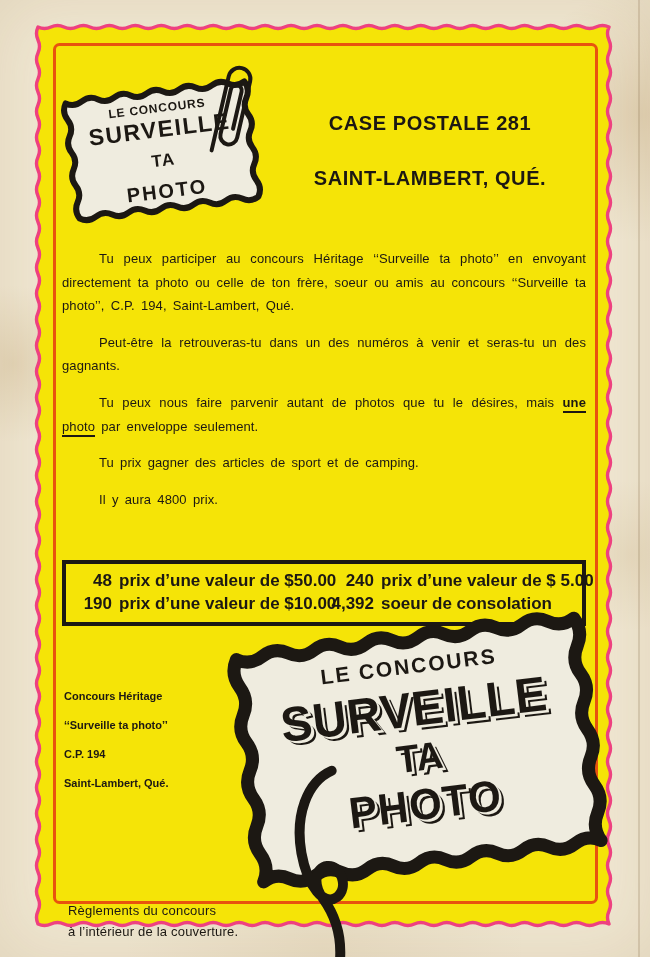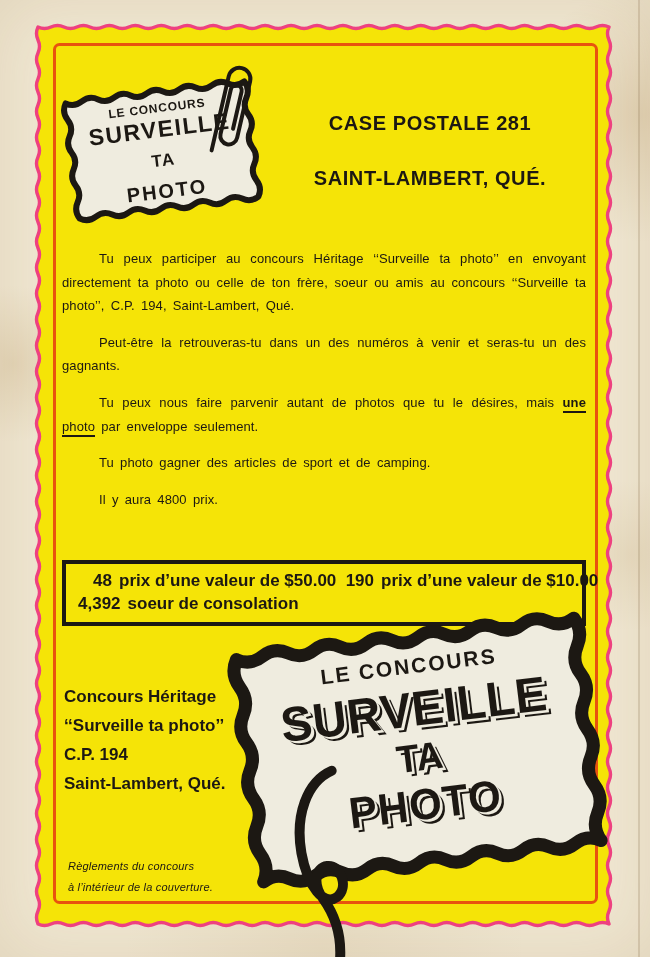--- a/index.html
+++ b/index.html
@@ -61,24 +61,24 @@
   .u{border-bottom:2.5px solid var(--ink);padding-bottom:1px;}
 
   .prize-box{position:absolute;left:62px;top:560px;width:524px;box-sizing:border-box;z-index:2;
     border:4px solid var(--ink);padding:5px 18px 7px 12px;
     display:grid;grid-template-columns:252px 1fr;color:var(--ink);}
   .prize-cell{font-size:17px;font-weight:bold;line-height:23px;white-space:nowrap;}
   .prize-cell .num{display:inline-block;min-width:34px;text-align:right;margin-right:7px;}
   .prize-cell:nth-child(2n) .num{min-width:44px;}
 
   .sender{position:absolute;left:64px;top:682px;color:var(--ink);z-index:2;
-    font-size:17px;font-weight:bold;line-height:29px;}
+    font-size:11px;font-weight:bold;line-height:29px;}
 
-  .fine-print{position:absolute;left:68px;top:856px;color:var(--ink);z-index:2;
-    font-size:11px;line-height:21px;letter-spacing:.2px;font-style:italic;}
+  .fine-print{position:absolute;left:68px;top:900px;color:var(--ink);z-index:2;
+    font-size:13px;line-height:21px;letter-spacing:.2px;}
 </style>
 </head>
 <body>
 
 <div class="page">
 
   <svg class="border-svg" width="650" height="957" viewBox="0 0 650 957" aria-hidden="true">
     <path class="yellow-plate" d="M 38 27 q 6.488636363636363 3 12.977272727272727 0 q 6.488636363636363 -3 12.977272727272727 0 q 6.488636363636363 3 12.977272727272727 0 q 6.488636363636363 -3 12.977272727272727 0 q 6.488636363636363 3 12.977272727272727 0 q 6.488636363636363 -3 12.977272727272727 0 q 6.488636363636363 3 12.977272727272727 0 q 6.488636363636363 -3 12.977272727272727 0 q 6.488636363636363 3 12.977272727272727 0 q 6.488636363636363 -3 12.977272727272727 0 q 6.488636363636363 3 12.977272727272727 0 q 6.488636363636363 -3 12.977272727272727 0 q 6.488636363636363 3 12.977272727272727 0 q 6.488636363636363 -3 12.977272727272727 0 q 6.488636363636363 3 12.977272727272727 0 q 6.488636363636363 -3 12.977272727272727 0 q 6.488636363636363 3 12.977272727272727 0 q 6.488636363636363 -3 12.977272727272727 0 q 6.488636363636363 3 12.977272727272727 0 q 6.488636363636363 -3 12.977272727272727 0 q 6.488636363636363 3 12.977272727272727 0 q 6.488636363636363 -3 12.977272727272727 0 q 6.488636363636363 3 12.977272727272727 0 q 6.488636363636363 -3 12.977272727272727 0 q 6.488636363636363 3 12.977272727272727 0 q 6.488636363636363 -3 12.977272727272727 0 q 6.488636363636363 3 12.977272727272727 0 q 6.488636363636363 -3 12.977272727272727 0 q 6.488636363636363 3 12.977272727272727 0 q 6.488636363636363 -3 12.977272727272727 0 q 6.488636363636363 3 12.977272727272727 0 q 6.488636363636363 -3 12.977272727272727 0 q 6.488636363636363 3 12.977272727272727 0 q 6.488636363636363 -3 12.977272727272727 0 q 6.488636363636363 3 12.977272727272727 0 q 6.488636363636363 -3 12.977272727272727 0 q 6.488636363636363 3 12.977272727272727 0 q 6.488636363636363 -3 12.977272727272727 0 q 6.488636363636363 3 12.977272727272727 0 q 6.488636363636363 -3 12.977272727272727 0 q 6.488636363636363 3 12.977272727272727 0 q 6.488636363636363 -3 12.977272727272727 0 q 6.488636363636363 3 12.977272727272727 0 q 6.488636363636363 -3 12.977272727272727 0 q -3 6.5 0 13 q 3 6.5 0 13 q -3 6.5 0 13 q 3 6.5 0 13 q -3 6.5 0 13 q 3 6.5 0 13 q -3 6.5 0 13 q 3 6.5 0 13 q -3 6.5 0 13 q 3 6.5 0 13 q -3 6.5 0 13 q 3 6.5 0 13 q -3 6.5 0 13 q 3 6.5 0 13 q -3 6.5 0 13 q 3 6.5 0 13 q -3 6.5 0 13 q 3 6.5 0 13 q -3 6.5 0 13 q 3 6.5 0 13 q -3 6.5 0 13 q 3 6.5 0 13 q -3 6.5 0 13 q 3 6.5 0 13 q -3 6.5 0 13 q 3 6.5 0 13 q -3 6.5 0 13 q 3 6.5 0 13 q -3 6.5 0 13 q 3 6.5 0 13 q -3 6.5 0 13 q 3 6.5 0 13 q -3 6.5 0 13 q 3 6.5 0 13 q -3 6.5 0 13 q 3 6.5 0 13 q -3 6.5 0 13 q 3 6.5 0 13 q -3 6.5 0 13 q 3 6.5 0 13 q -3 6.5 0 13 q 3 6.5 0 13 q -3 6.5 0 13 q 3 6.5 0 13 q -3 6.5 0 13 q 3 6.5 0 13 q -3 6.5 0 13 q 3 6.5 0 13 q -3 6.5 0 13 q 3 6.5 0 13 q -3 6.5 0 13 q 3 6.5 0 13 q -3 6.5 0 13 q 3 6.5 0 13 q -3 6.5 0 13 q 3 6.5 0 13 q -3 6.5 0 13 q 3 6.5 0 13 q -3 6.5 0 13 q 3 6.5 0 13 q -3 6.5 0 13 q 3 6.5 0 13 q -3 6.5 0 13 q 3 6.5 0 13 q -3 6.5 0 13 q 3 6.5 0 13 q -3 6.5 0 13 q 3 6.5 0 13 q -3 6.5 0 13 q -6.488636363636363 -3 -12.977272727272727 0 q -6.488636363636363 3 -12.977272727272727 0 q -6.488636363636363 -3 -12.977272727272727 0 q -6.488636363636363 3 -12.977272727272727 0 q -6.488636363636363 -3 -12.977272727272727 0 q -6.488636363636363 3 -12.977272727272727 0 q -6.488636363636363 -3 -12.977272727272727 0 q -6.488636363636363 3 -12.977272727272727 0 q -6.488636363636363 -3 -12.977272727272727 0 q -6.488636363636363 3 -12.977272727272727 0 q -6.488636363636363 -3 -12.977272727272727 0 q -6.488636363636363 3 -12.977272727272727 0 q -6.488636363636363 -3 -12.977272727272727 0 q -6.488636363636363 3 -12.977272727272727 0 q -6.488636363636363 -3 -12.977272727272727 0 q -6.488636363636363 3 -12.977272727272727 0 q -6.488636363636363 -3 -12.977272727272727 0 q -6.488636363636363 3 -12.977272727272727 0 q -6.488636363636363 -3 -12.977272727272727 0 q -6.488636363636363 3 -12.977272727272727 0 q -6.488636363636363 -3 -12.977272727272727 0 q -6.488636363636363 3 -12.977272727272727 0 q -6.488636363636363 -3 -12.977272727272727 0 q -6.488636363636363 3 -12.977272727272727 0 q -6.488636363636363 -3 -12.977272727272727 0 q -6.488636363636363 3 -12.977272727272727 0 q -6.488636363636363 -3 -12.977272727272727 0 q -6.488636363636363 3 -12.977272727272727 0 q -6.488636363636363 -3 -12.977272727272727 0 q -6.488636363636363 3 -12.977272727272727 0 q -6.488636363636363 -3 -12.977272727272727 0 q -6.488636363636363 3 -12.977272727272727 0 q -6.488636363636363 -3 -12.977272727272727 0 q -6.488636363636363 3 -12.977272727272727 0 q -6.488636363636363 -3 -12.977272727272727 0 q -6.488636363636363 3 -12.977272727272727 0 q -6.488636363636363 -3 -12.977272727272727 0 q -6.488636363636363 3 -12.977272727272727 0 q -6.488636363636363 -3 -12.977272727272727 0 q -6.488636363636363 3 -12.977272727272727 0 q -6.488636363636363 -3 -12.977272727272727 0 q -6.488636363636363 3 -12.977272727272727 0 q -6.488636363636363 -3 -12.977272727272727 0 q -6.488636363636363 3 -12.977272727272727 0 q -3 -6.5 0 -13 q 3 -6.5 0 -13 q -3 -6.5 0 -13 q 3 -6.5 0 -13 q -3 -6.5 0 -13 q 3 -6.5 0 -13 q -3 -6.5 0 -13 q 3 -6.5 0 -13 q -3 -6.5 0 -13 q 3 -6.5 0 -13 q -3 -6.5 0 -13 q 3 -6.5 0 -13 q -3 -6.5 0 -13 q 3 -6.5 0 -13 q -3 -6.5 0 -13 q 3 -6.5 0 -13 q -3 -6.5 0 -13 q 3 -6.5 0 -13 q -3 -6.5 0 -13 q 3 -6.5 0 -13 q -3 -6.5 0 -13 q 3 -6.5 0 -13 q -3 -6.5 0 -13 q 3 -6.5 0 -13 q -3 -6.5 0 -13 q 3 -6.5 0 -13 q -3 -6.5 0 -13 q 3 -6.5 0 -13 q -3 -6.5 0 -13 q 3 -6.5 0 -13 q -3 -6.5 0 -13 q 3 -6.5 0 -13 q -3 -6.5 0 -13 q 3 -6.5 0 -13 q -3 -6.5 0 -13 q 3 -6.5 0 -13 q -3 -6.5 0 -13 q 3 -6.5 0 -13 q -3 -6.5 0 -13 q 3 -6.5 0 -13 q -3 -6.5 0 -13 q 3 -6.5 0 -13 q -3 -6.5 0 -13 q 3 -6.5 0 -13 q -3 -6.5 0 -13 q 3 -6.5 0 -13 q -3 -6.5 0 -13 q 3 -6.5 0 -13 q -3 -6.5 0 -13 q 3 -6.5 0 -13 q -3 -6.5 0 -13 q 3 -6.5 0 -13 q -3 -6.5 0 -13 q 3 -6.5 0 -13 q -3 -6.5 0 -13 q 3 -6.5 0 -13 q -3 -6.5 0 -13 q 3 -6.5 0 -13 q -3 -6.5 0 -13 q 3 -6.5 0 -13 q -3 -6.5 0 -13 q 3 -6.5 0 -13 q -3 -6.5 0 -13 q 3 -6.5 0 -13 q -3 -6.5 0 -13 q 3 -6.5 0 -13 q -3 -6.5 0 -13 q 3 -6.5 0 -13 q -3 -6.5 0 -13 Z"></path>
     <rect class="orange-frame" x="54.5" y="44.5" width="542" height="858" rx="5"></rect>
   </svg>
@@ -101,27 +101,30 @@
 
   <div class="addr-header">
     <div class="l1">CASE POSTALE 281</div>
     <div class="l2">SAINT-LAMBERT, QUÉ.</div>
   </div>
 
   <div class="body-copy">
     <p>Tu peux participer au concours Héritage ‘‘Surveille ta photo’’ en envoyant directement ta photo ou celle de ton frère, soeur ou amis au concours ‘‘Surveille ta photo’’, C.P. 194, Saint-Lambert, Qué.</p>
     <p>Peut-être la retrouveras-tu dans un des numéros à venir et seras-tu un des gagnants.</p>
     <p><span>Tu peux nous faire parvenir autant de photos que tu le désires, mais </span><span class="u"><b>une</b><span> photo</span></span><span> par enveloppe seulement.</span></p>
-    <p class="no-just">Tu photo gagner des articles de sport et de camping.</p>
+    <p class="no-just">Tu prix gagner des articles de sport et de camping.</p>
     <p class="no-just">Il y aura 4800 prix.</p>
   </div>
 
   <div class="prize-box">
     <div class="prize-cell">
       <span class="num">48</span><span>prix d’une valeur de $50.00</span>
+    </div>
+    <div class="prize-cell">
+      <span class="num">240</span><span>prix d’une valeur de $ 5.00</span>
     </div>
     <div class="prize-cell">
       <span class="num">190</span><span>prix d’une valeur de $10.00</span>
     </div>
     <div class="prize-cell">
       <span class="num">4,392</span><span>soeur de consolation</span>
     </div>
   </div>
 
   <div class="sender">

